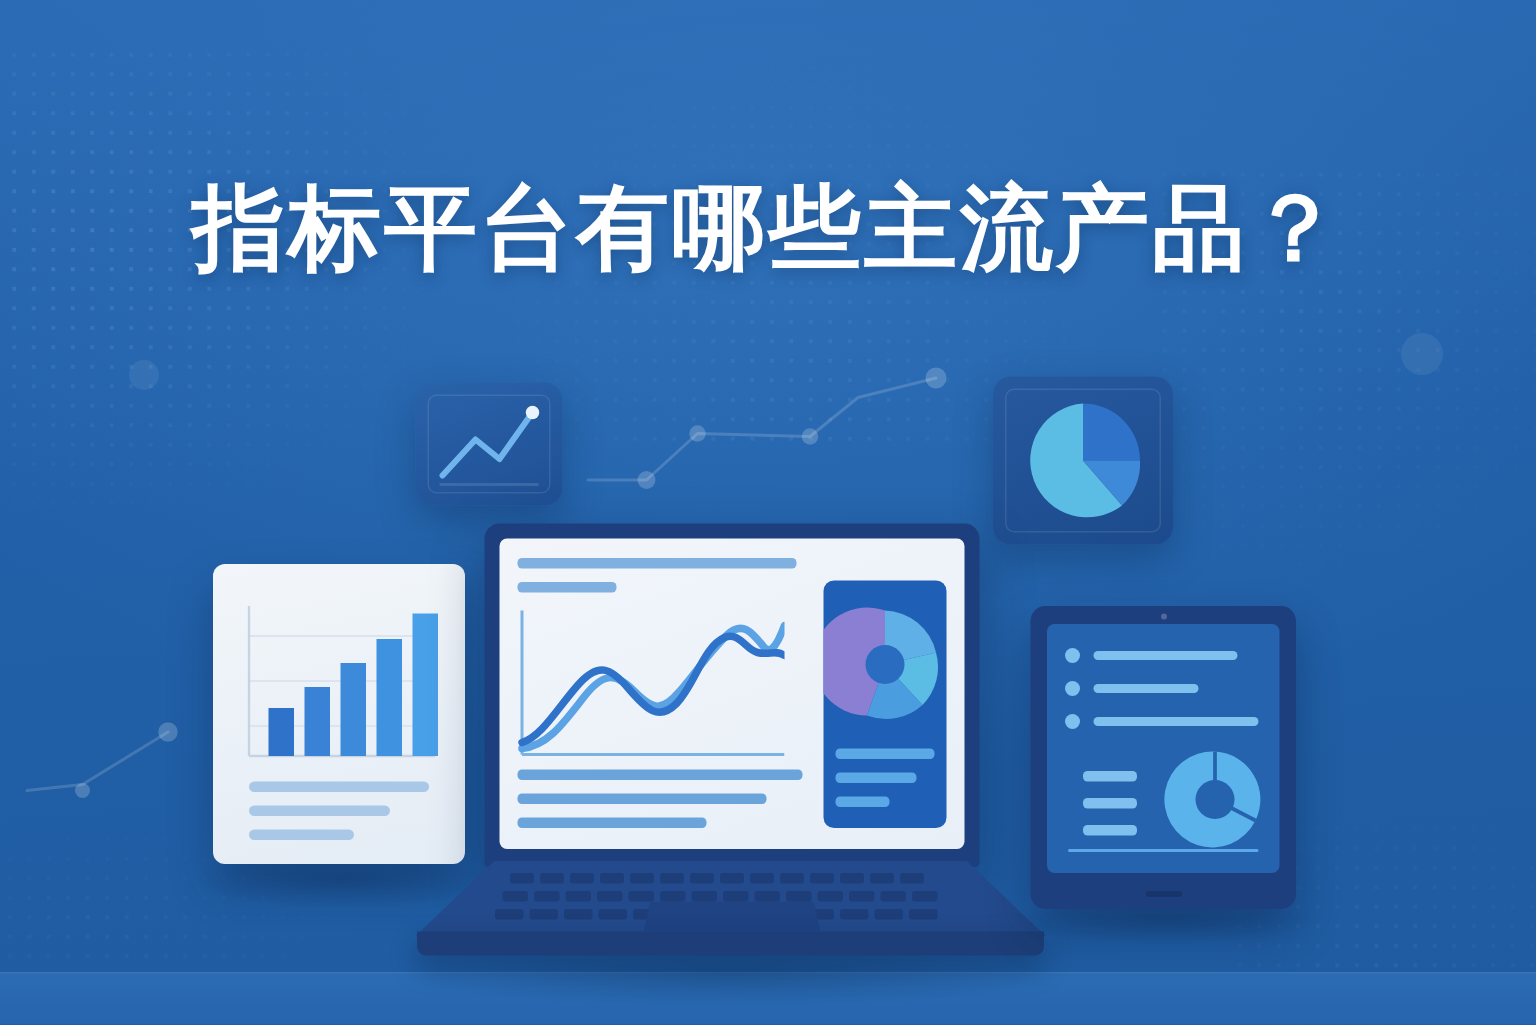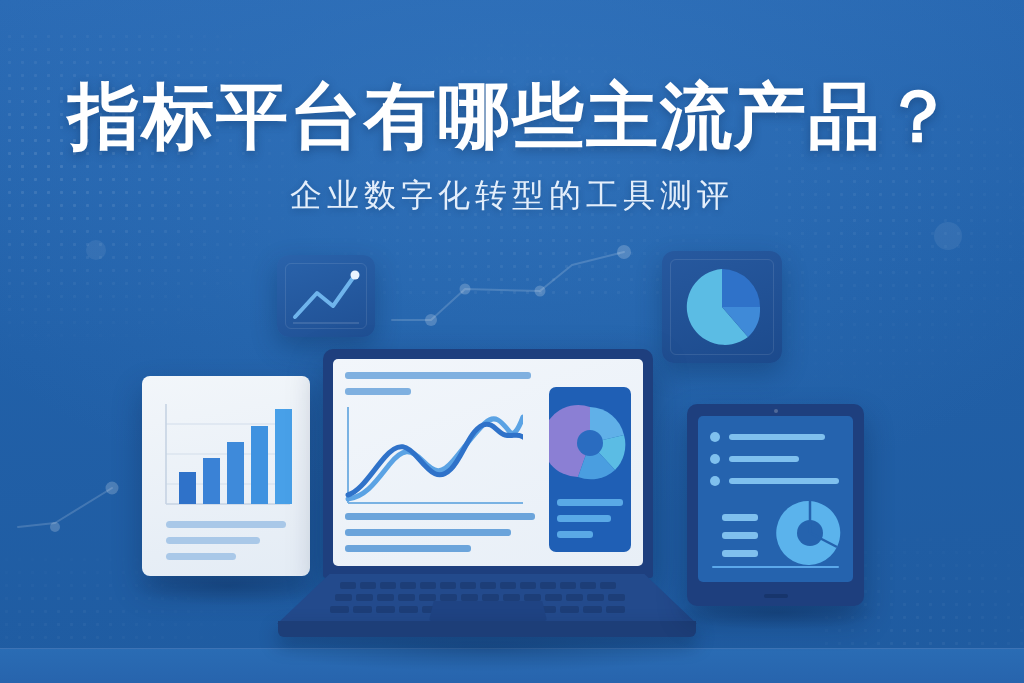--- a/index.html
+++ b/index.html
@@ -44,22 +44,22 @@
   
   .ground {
     position:absolute; left:0; top:648px; width:1024px; height:35px;
     background:linear-gradient(180deg,#2a6cb4 0%, #2764ad 100%);
     border-top:1px solid rgba(255,255,255,0.10);
   }
 
   
   .title-wrap { position:absolute; left:0; top:0; width:1024px; text-align:center; }
   .title {
-    margin-top:78px;
-    font-size:72px; line-height:1.08; font-weight:bold;
+    margin-top:120px;
+    font-size:62px; line-height:1.08; font-weight:bold;
     color:#ffffff; letter-spacing:2px;
     text-shadow:0 3px 10px rgba(10,40,80,0.38);
   }
   .subtitle {
     margin-top:18px;
     font-size:32px; font-weight:normal;
     color:#e3eefb; letter-spacing:5px;
     text-shadow:0 2px 6px rgba(10,40,80,0.30);
   }
 
@@ -187,21 +187,20 @@
     <g fill="rgba(255,255,255,0.07)">
       <circle cx="948" cy="236" r="14"></circle>
       <circle cx="96" cy="250" r="10"></circle>
     </g>
   </svg>
 
   <div class="ground"></div>
 
   <div class="title-wrap">
     <h1 class="title">指标平台有哪些主流产品？</h1>
-    <h2 class="subtitle">企业数字化转型的工具测评</h2>
   </div>
 
   <div class="float-card" id="line-card">
     <div class="inner-border"></div>
     <svg width="98" height="82" viewBox="0 0 98 82">
       <polyline points="18,62 40,38 56,51 78,20" fill="none" stroke="#6fb4ec" stroke-width="4" stroke-linecap="round" stroke-linejoin="round"></polyline>
       <circle cx="78" cy="20" r="4.5" fill="#eaf4ff"></circle>
       <line x1="16" y1="68" x2="82" y2="68" stroke="rgba(255,255,255,0.12)" stroke-width="2"></line>
     </svg>
   </div>

